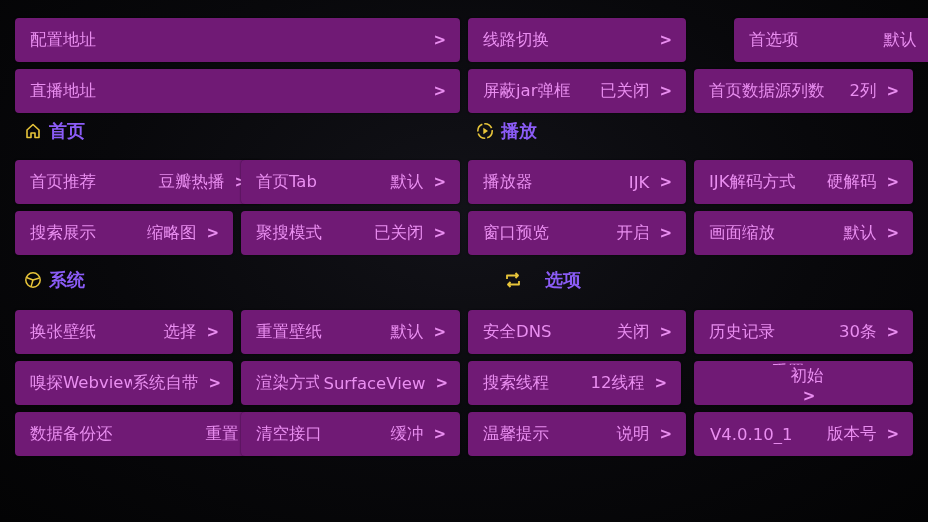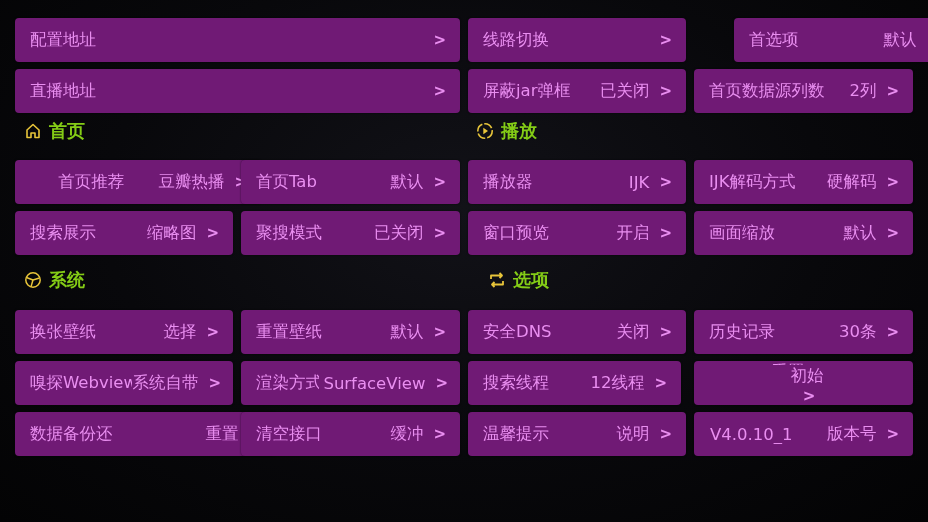--- a/index.html
+++ b/index.html
@@ -43,21 +43,21 @@
     flex: 0 0 auto;
     margin-left: 10px;
     font-size: 15px;
     font-weight: bold;
   }
   .section {
     position: absolute;
     display: flex;
     align-items: center;
     height: 24px;
-    color: #84cc16;
+    color: #8b5cf6;
     font-size: 18px;
     font-weight: bold;
   }
   .section .sicon {
     width: 18px;
     height: 18px;
     margin-right: 7px;
     display: inline-flex;
   }
   .section svg { width: 18px; height: 18px; }
@@ -98,21 +98,21 @@
 
 <div class="section" style="left:24px;top:119px;">
   <span class="sicon">
     <svg viewBox="0 0 18 18" fill="none" stroke="#e8c53a" stroke-width="1.6" stroke-linejoin="round">
       <path d="M3 8 L9 2.5 L15 8 L15 15.5 L11 15.5 L11 11 L7 11 L7 15.5 L3 15.5 Z"></path>
     </svg>
   </span>
   <span>首页</span>
 </div>
 
-<div class="tile" style="left:15px;top:160px;width:246px;text-align:center;">
+<div class="tile" style="left:15px;top:160px;width:246px;">
   <span class="label">首页推荐</span>
   <span class="value">豆瓣热播</span>
   <span class="chev">&gt;</span>
 </div>
 <div class="tile" style="left:241px;top:160px;width:219px;">
   <span class="label">首页Tab</span>
   <span class="value">默认</span>
   <span class="chev">&gt;</span>
 </div>
 <div class="tile" style="left:15px;top:211px;width:218px;">
@@ -191,21 +191,21 @@
   <span class="label">数据备份还</span>
   <span class="value">重置</span>
   <span class="chev">&gt;</span>
 </div>
 <div class="tile" style="left:241px;top:412px;width:219px;">
   <span class="label">清空接口</span>
   <span class="value">缓冲</span>
   <span class="chev">&gt;</span>
 </div>
 
-<div class="section" style="left:488px;top:268px;">
+<div class="section" style="left:504px;top:268px;gap:16px;">
   <span class="sicon">
     <svg viewBox="0 0 18 18" fill="none" stroke="#e8c53a" stroke-width="1.8" stroke-linejoin="round">
       <path d="M3 8 L3 4.5 L14 4.5 M11.5 2 L14 4.5 L11.5 7"></path>
       <path d="M15 10 L15 13.5 L4 13.5 M6.5 11 L4 13.5 L6.5 16"></path>
     </svg>
   </span>
   <span>选项</span>
 </div>
 
 <div class="tile" style="left:468px;top:310px;width:218px;">

